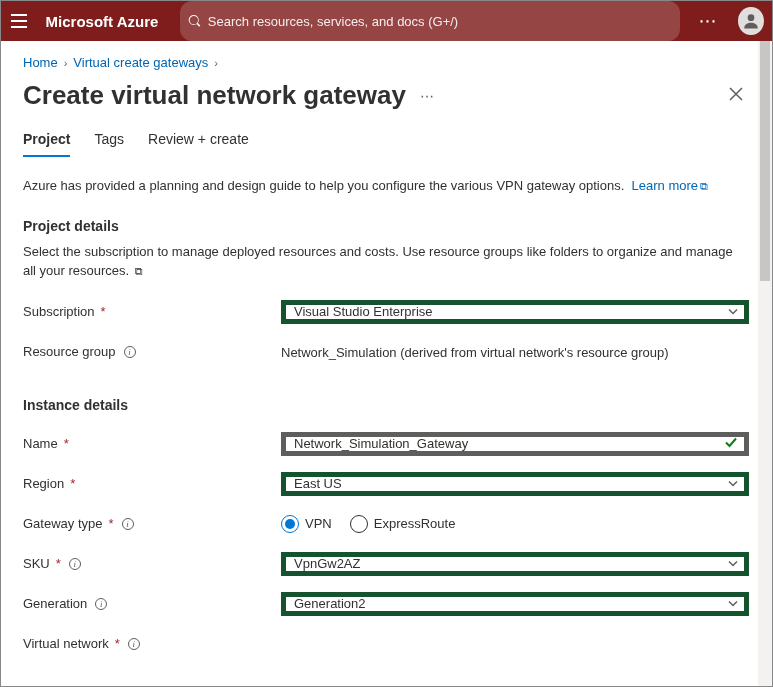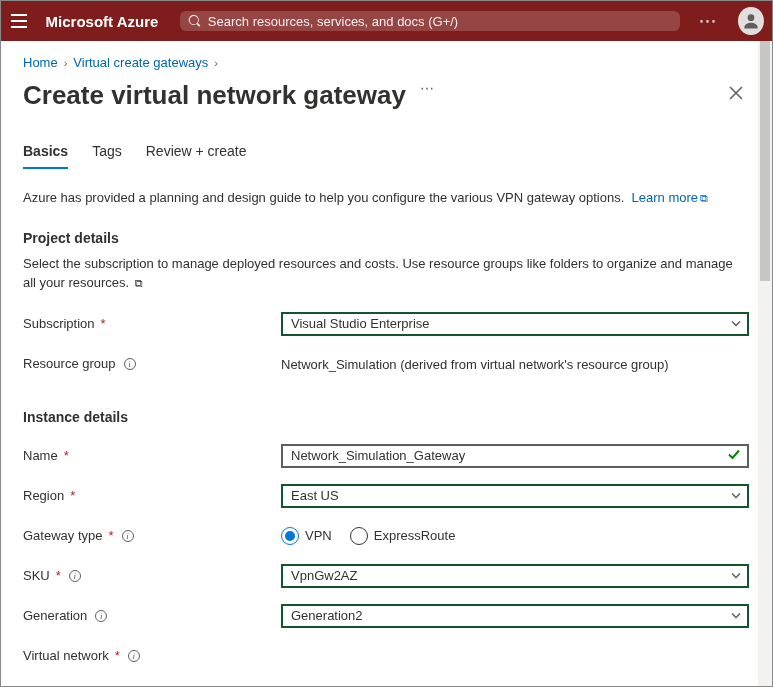--- a/index.html
+++ b/index.html
@@ -31,22 +31,22 @@
   .brand {
     color: #fff;
     font-weight: 600;
     font-size: 15px;
     padding: 0 18px 0 4px;
     white-space: nowrap;
   }
   .searchbox {
     flex: 0 0 500px;
     background: rgba(255,255,255,0.18);
-    height: 20px;
-    border-radius: 6px;
+    height: 40px;
+    border-radius: 12px;
     display: flex;
     align-items: center;
     padding: 0 8px;
     gap: 6px;
   }
   .searchbox svg { fill: #fff; opacity: 0.95; width:14px; height:14px;}
   .searchbox input {
     background: transparent;
     border: none;
     outline: none;
@@ -99,21 +99,22 @@
     display: flex;
     align-items: center;
     gap: 6px;
     margin-bottom: 10px;
   }
   .breadcrumb a { color: #0066b4; text-decoration: none; cursor: pointer; }
   .breadcrumb .chev { color: #605e5c; font-size: 11px; }
   
   .title-row {
     display: flex;
-    margin-bottom: 28px;
+    align-items: center;
+    margin-bottom: 16px;
   }
   .page-title {
     font-size: 26px;
     font-weight: 600;
     color: #323130;
   }
   .title-more {
     margin-left: 14px;
     color: #605e5c;
     letter-spacing: 2px;
@@ -186,21 +187,21 @@
     font-size: 9px;
     color: #605e5c;
     font-style: italic;
     font-family: Georgia, serif;
     cursor: pointer;
     margin-left: 4px;
   }
   .form-control { flex: 1; }
   .select {
     position: relative;
-    border: 2px solid #14532d;
+    border: 5px solid #14532d;
     height: 24px;
     display: flex;
     align-items: center;
     padding: 0 22px 0 8px;
     font-size: 13px;
     background: #fff;
     cursor: pointer;
   }
   .select.validated { border-color: #605e5c; }
   .select.focused { border: 1px solid #552f8a; box-shadow: 0 0 0 1px #552f8a inset; }
@@ -290,21 +291,21 @@
     <span class="title-more">⋯</span>
     <div class="title-spacer"></div>
     <div class="close-btn">
       <svg viewBox="0 0 14 14">
             <path d="M1 1l12 12M13 1L1 13"></path>
           </svg>
     </div>
   </div>
 
   <div class="tabs">
-    <div class="tab active">Basics</div>
+    <div class="tab active">Project</div>
     <div class="tab">Tags</div>
     <div class="tab">Review + create</div>
   </div>
 
   <p class="helptext">
     <span>Azure has provided a planning and design guide to help you configure the various VPN gateway options.</span>
     &nbsp;<a><span>Learn more</span><span class="ext-icon">⧉</span></a>
   </p>
 
   <div class="section-heading">Project details</div>

